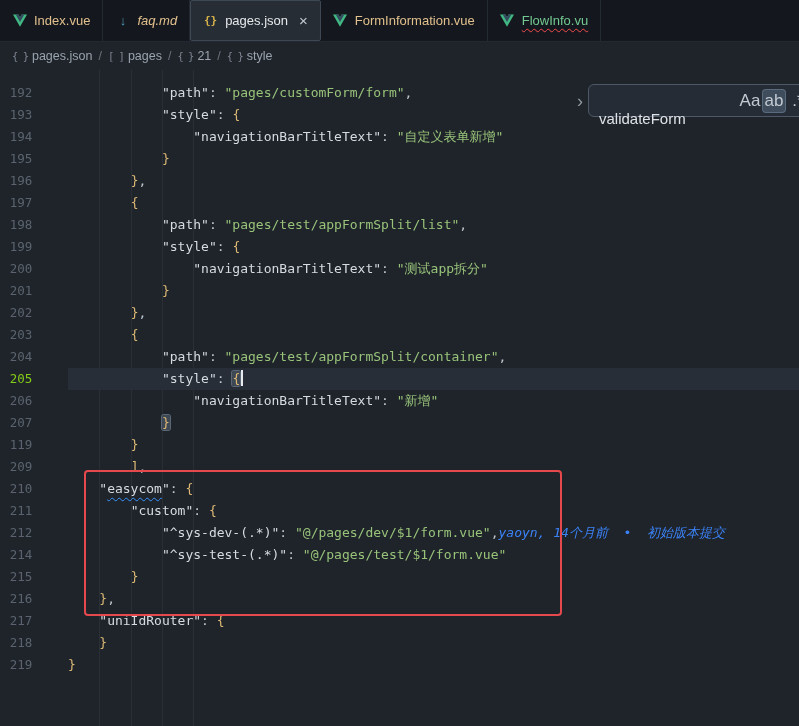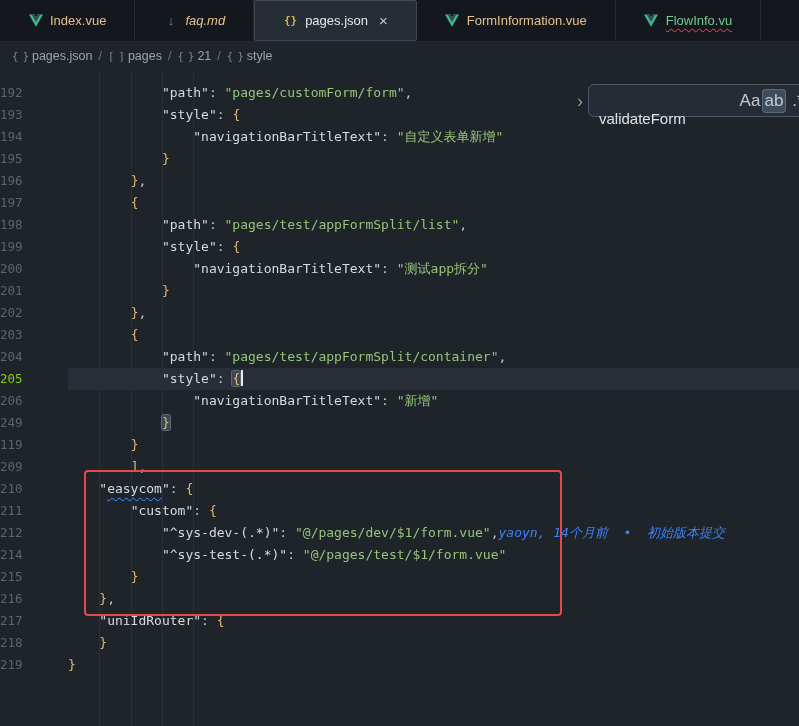--- a/index.html
+++ b/index.html
@@ -12,21 +12,21 @@
 
   
   .tab-bar {
     height:42px; background:#14181e;
     display:flex; align-items:stretch;
     border-bottom:1px solid #232831;
     overflow:hidden;
   }
   .tab {
     display:flex; align-items:center; gap:7px;
-    padding:0 28px; font-size:13px;
+    padding:0 12px; font-size:13px;
     border-right:1px solid #242a31;
     background:transparent; cursor:pointer;
     white-space:nowrap;
   }
   .tab.active {
     background:#262d35;
     border:1px solid #3e4754;
     border-radius:2px;
   }
   .tab-icon { display:inline-flex; align-items:center; justify-content:center; width:15px; }
@@ -50,21 +50,21 @@
   .bc-sep { color:#6b737d; }
 
   
   .editor {
     position:relative; height:656px; overflow:hidden;
     font-family:"DejaVu Sans Mono",monospace; font-size:13px;
   }
   .code-area { padding-top:12px; position:relative; }
   .code-line { display:flex; height:22px; line-height:22px; }
   .ln {
-    width:68px; flex:0 0 68px; text-align:left; padding-right:26px;
+    width:68px; flex:0 0 68px; text-align:center; padding-right:26px;
     color:#5b646e; user-select:none; font-size:12.5px;
   }
   .lc { flex:1; white-space:pre; }
   .code-line.active .lc { background:#272e37; }
   .code-line.active .ln { color:#84cc16; }
 
   .tk-key   { color:#d6dbe1; }
   .tk-str   { color:#98c379; }
   .tk-brace { color:#deb974; }
   .tk-pun   { color:#bfc7cf; }
@@ -233,21 +233,21 @@
       </div>
       <div class="code-line active">
         <span class="ln">205</span>
         <span class="lc"><span class="tk-ws">            </span><span class="tk-key">"style"</span><span class="tk-pun">: </span><span class="tk-brace match">{</span><span class="cursor"></span></span>
       </div>
       <div class="code-line">
         <span class="ln">206</span>
         <span class="lc"><span class="tk-ws">                </span><span class="tk-key">"navigationBarTitleText"</span><span class="tk-pun">: </span><span class="tk-str">"新增"</span></span>
       </div>
       <div class="code-line">
-        <span class="ln">249</span>
+        <span class="ln">207</span>
         <span class="lc"><span class="tk-ws">            </span><span class="tk-brace match">}</span></span>
       </div>
       <div class="code-line">
         <span class="ln">119</span>
         <span class="lc"><span class="tk-ws">        </span><span class="tk-brace">}</span></span>
       </div>
       <div class="code-line">
         <span class="ln">209</span>
         <span class="lc"><span class="tk-ws">        </span><span class="tk-brace">]</span><span class="tk-pun">,</span></span>
       </div>

